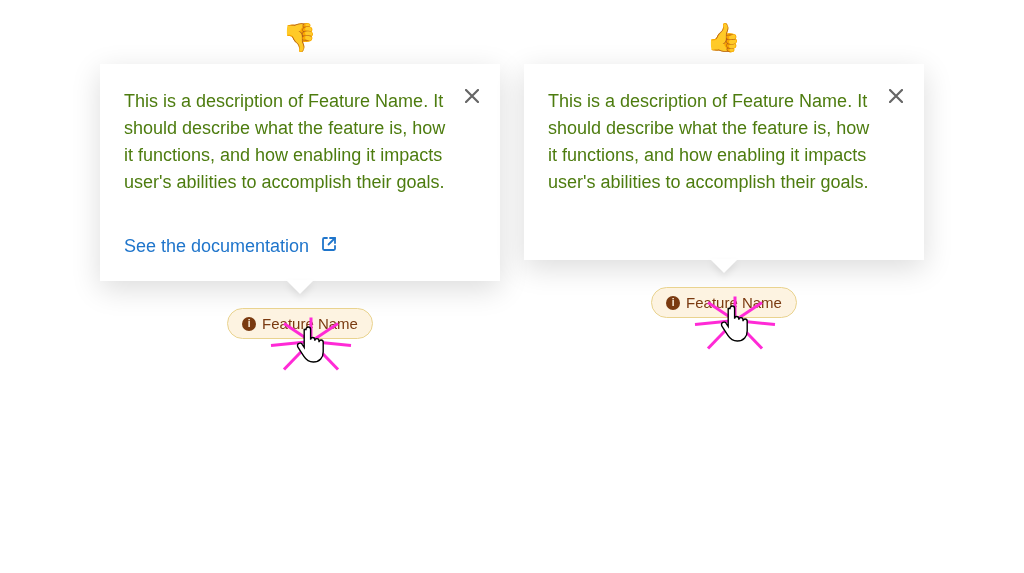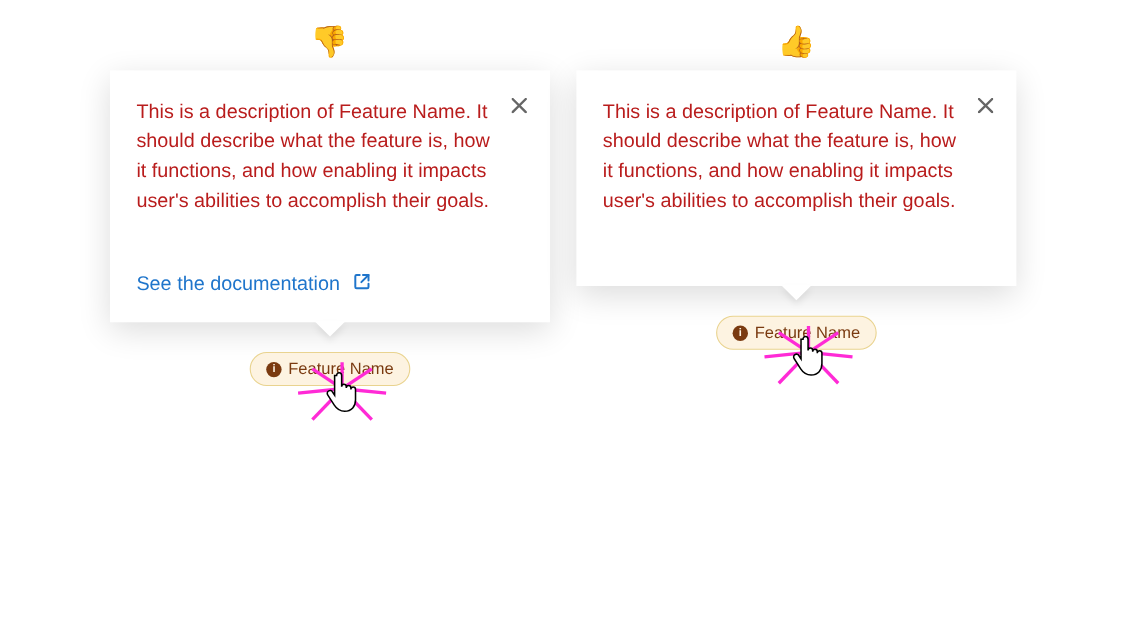--- a/index.html
+++ b/index.html
@@ -46,32 +46,31 @@
       height: 20px;
       cursor: pointer;
       color: #666;
       display: flex;
       align-items: center;
       justify-content: center;
     }
     .popover-desc {
       font-size: 18px;
       line-height: 1.5;
-      color: #b91c1c;
+      color: #4d7c0f;
       margin: 0 0 40px 0;
     }
     .popover-link {
       display: inline-flex;
       align-items: center;
       gap: 12px;
       color: #1f75cb;
       font-size: 18px;
       text-decoration: none;
       cursor: pointer;
-      margin-top: 12px;
     }
     .popover-tail {
       width: 0;
       height: 0;
       border-left: 14px solid transparent;
       border-right: 14px solid transparent;
       border-top: 14px solid #ffffff;
       filter: drop-shadow(0 4px 3px rgba(0,0,0,0.08));
       margin-top: -1px;
       margin-bottom: 14px;

